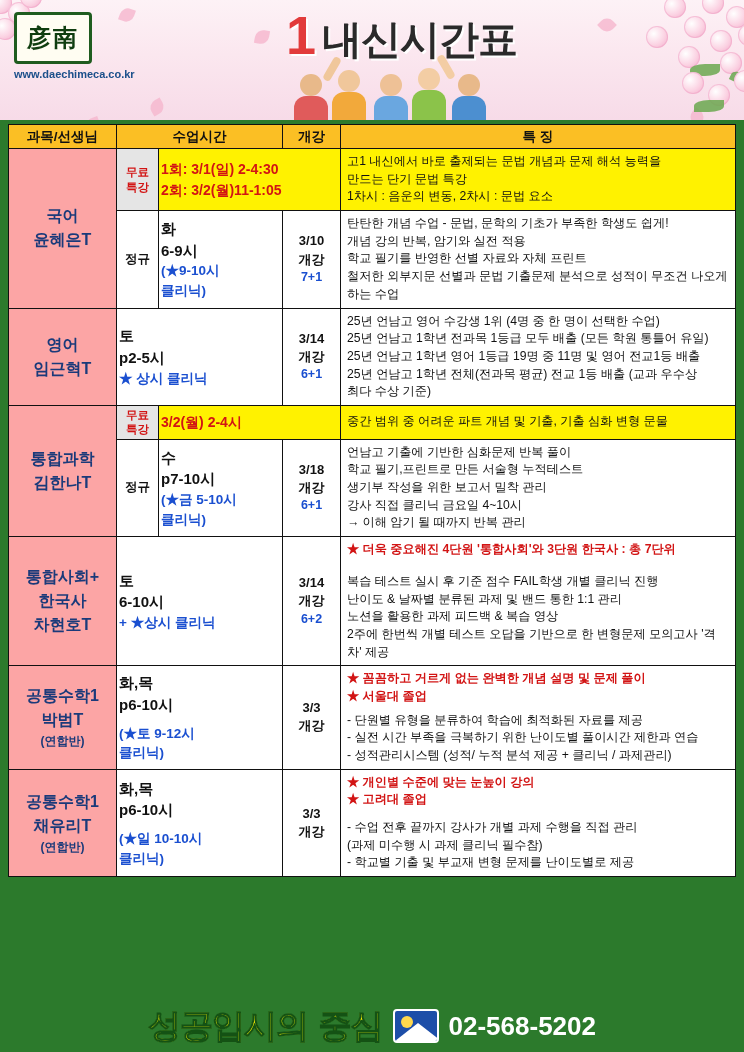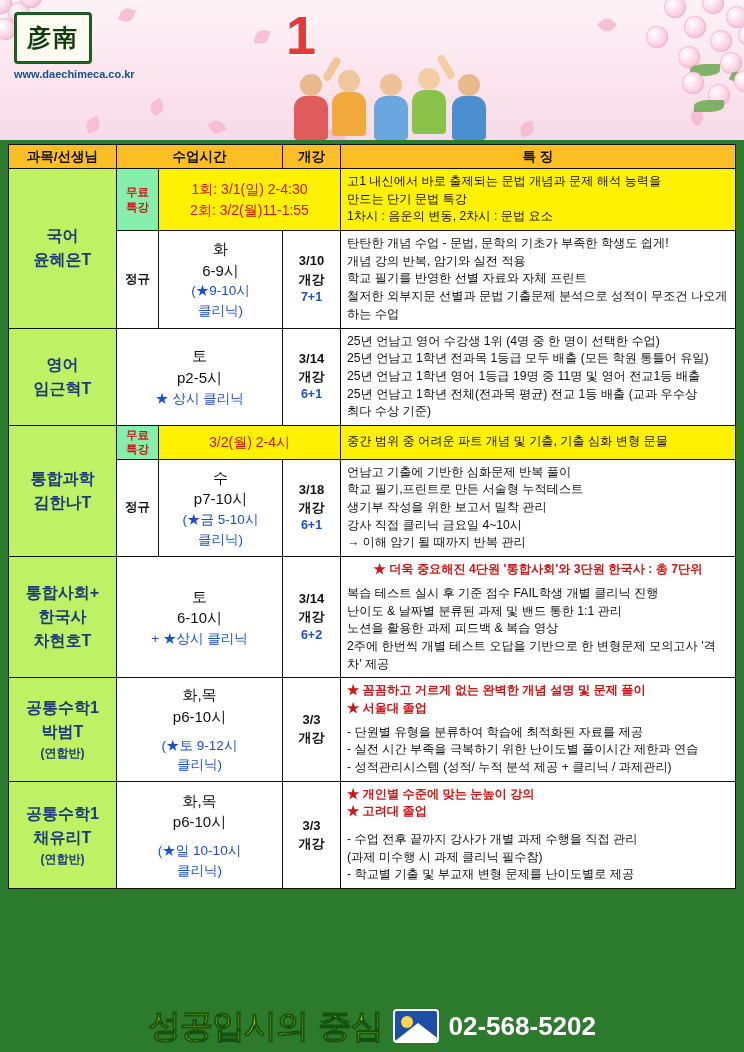--- a/index.html
+++ b/index.html
@@ -8,21 +8,21 @@
     width: 744px; height: 1052px;
     font-family: "Liberation Sans", sans-serif;
     background: #2c7a2c;
     position: relative;
     overflow: hidden;
   }
 
   
   .header {
     position: relative;
-    height: 140px;
+    height: 120px;
     background: linear-gradient(180deg,#fdf2f6 0%,#fbe7ef 45%,#f7dbe8 100%);
     overflow: hidden;
   }
   .petals { position:absolute; inset:0; pointer-events:none; }
   .petal {
     position:absolute; width:14px; height:14px; border-radius:60% 0 60% 0;
     background:#f6b8cf; opacity:.85;
   }
   .blossom-cluster { position:absolute; }
   .blossom {
@@ -81,40 +81,40 @@
     height: 24px;
     padding: 2px 0;
   }
   .col-subject { width: 108px; }
   .col-time { width: 42px; }
   .col-time2 { width: 124px; }
   .col-open { width: 58px; }
   .col-feat { width: auto; }
 
   td.subject {
-    background: #bef264;
+    background: #fca5a5;
     text-align:center;
     font-weight:bold;
     font-size:16px;
     color:#1a3a7a;
     line-height:1.5;
     padding: 4px 2px;
   }
   td.subject .sub-sm { font-size: 12px; color:#1a3a7a; }
 
   td.badge-free {
-    background:#86efac; text-align:center; font-weight:bold;
+    background:#e5e5e5; text-align:center; font-weight:bold;
     font-size:11.5px; color:#d21414; line-height:1.25; width:42px; padding:2px;
   }
   td.badge-reg {
     background:#ffffff; text-align:center; font-weight:bold;
     font-size:12.5px; color:#111; width:42px;
   }
   td.time {
-    background:#ffffff; text-align:center; font-size:15px; font-weight:normal;
+    background:#ffffff; font-size:15px; font-weight:bold;
     color:#111; line-height:1.45; padding:4px 2px;margin-left:32px;
   }
   td.time .clinic { color:#1a4fd0; font-size:13.5px; }
   td.time.hl { background:#fff200; color:#d21414; font-size:14px; }
   td.open {
     background:#ffffff; text-align:center; font-size:13px; font-weight:bold;
     color:#111; line-height:1.4;
   }
   td.open .cnt { color:#1a4fd0; font-size:12.5px; }
   td.feat {
@@ -198,20 +198,21 @@
     <div class="blossom" style="left:-52px;top:2px;"></div>
     <div class="leafy" style="left:-40px;top:30px;"></div>
   </div>
 
   <div class="logo-box">
     <span class="logo-text">彦南</span>
   </div>
   <div class="logo-url">www.daechimeca.co.kr</div>
 
   <div class="title-num">1</div>
+  <div class="title-sub">내신시간표</div>
 
   <div class="people">
     <div class="person" style="left:4px;">
       <div class="p-head" style="background:#e8b98a;"></div>
       <div class="p-body" style="background:#e05b5b;"></div>
     </div>
     <div class="person" style="left:42px; bottom:4px;">
       <div class="p-head" style="background:#f0c79b;"></div>
       <div class="p-body" style="background:#f2a93b;"></div>
       <div class="p-arm" style="background:#f0c79b; left:-4px; transform:rotate(30deg);"></div>
@@ -255,21 +256,21 @@
       <td class="subject" rowspan="2">
         <div>국어</div>
         <div>윤혜은T</div>
       </td>
       <td class="badge-free">
         <div>무료</div>
         <div>특강</div>
       </td>
       <td class="time hl" colspan="2">
         <div>1회: 3/1(일) 2-4:30</div>
-        <div>2회: 3/2(월)11-1:55</div>
+        <div>2회: 3/2(월)11-1:05</div>
       </td>
       <td class="feat hl">
         <ul>
           <li>고1 내신에서 바로 출제되는 문법 개념과 문제 해석 능력을</li>
           <li>만드는 단기 문법 특강</li>
           <li>1차시 : 음운의 변동,  2차시 : 문법 요소</li>
         </ul>
       </td>
     </tr>
     <tr>
@@ -374,21 +375,21 @@
         <div>토</div>
         <div>6-10시</div>
         <div class="clinic">+ ★상시 클리닉</div>
       </td>
       <td class="open">
         <div>3/14</div>
         <div>개강</div>
         <div class="cnt">6+2</div>
       </td>
       <td class="feat">
-        <div class="red" style="margin-bottom:6px;text-align:center;">★ 더욱 중요해진 4단원 '통합사회'와 3단원 한국사 : 총 7단위</div>
+        <div class="red" style="margin-bottom:14px;">★ 더욱 중요해진 4단원 '통합사회'와 3단원 한국사 : 총 7단위</div>
         <ul>
           <li>복습 테스트 실시 후 기준 점수 FAIL학생 개별 클리닉 진행</li>
           <li>난이도 &amp; 날짜별 분류된 과제 및 밴드 통한 1:1 관리</li>
           <li>노션을 활용한 과제 피드백 &amp; 복습 영상</li>
           <li>2주에 한번씩 개별 테스트 오답을 기반으로 한 변형문제 모의고사 '격</li>
           <li>차' 제공</li>
         </ul>
       </td>
     </tr>
 

